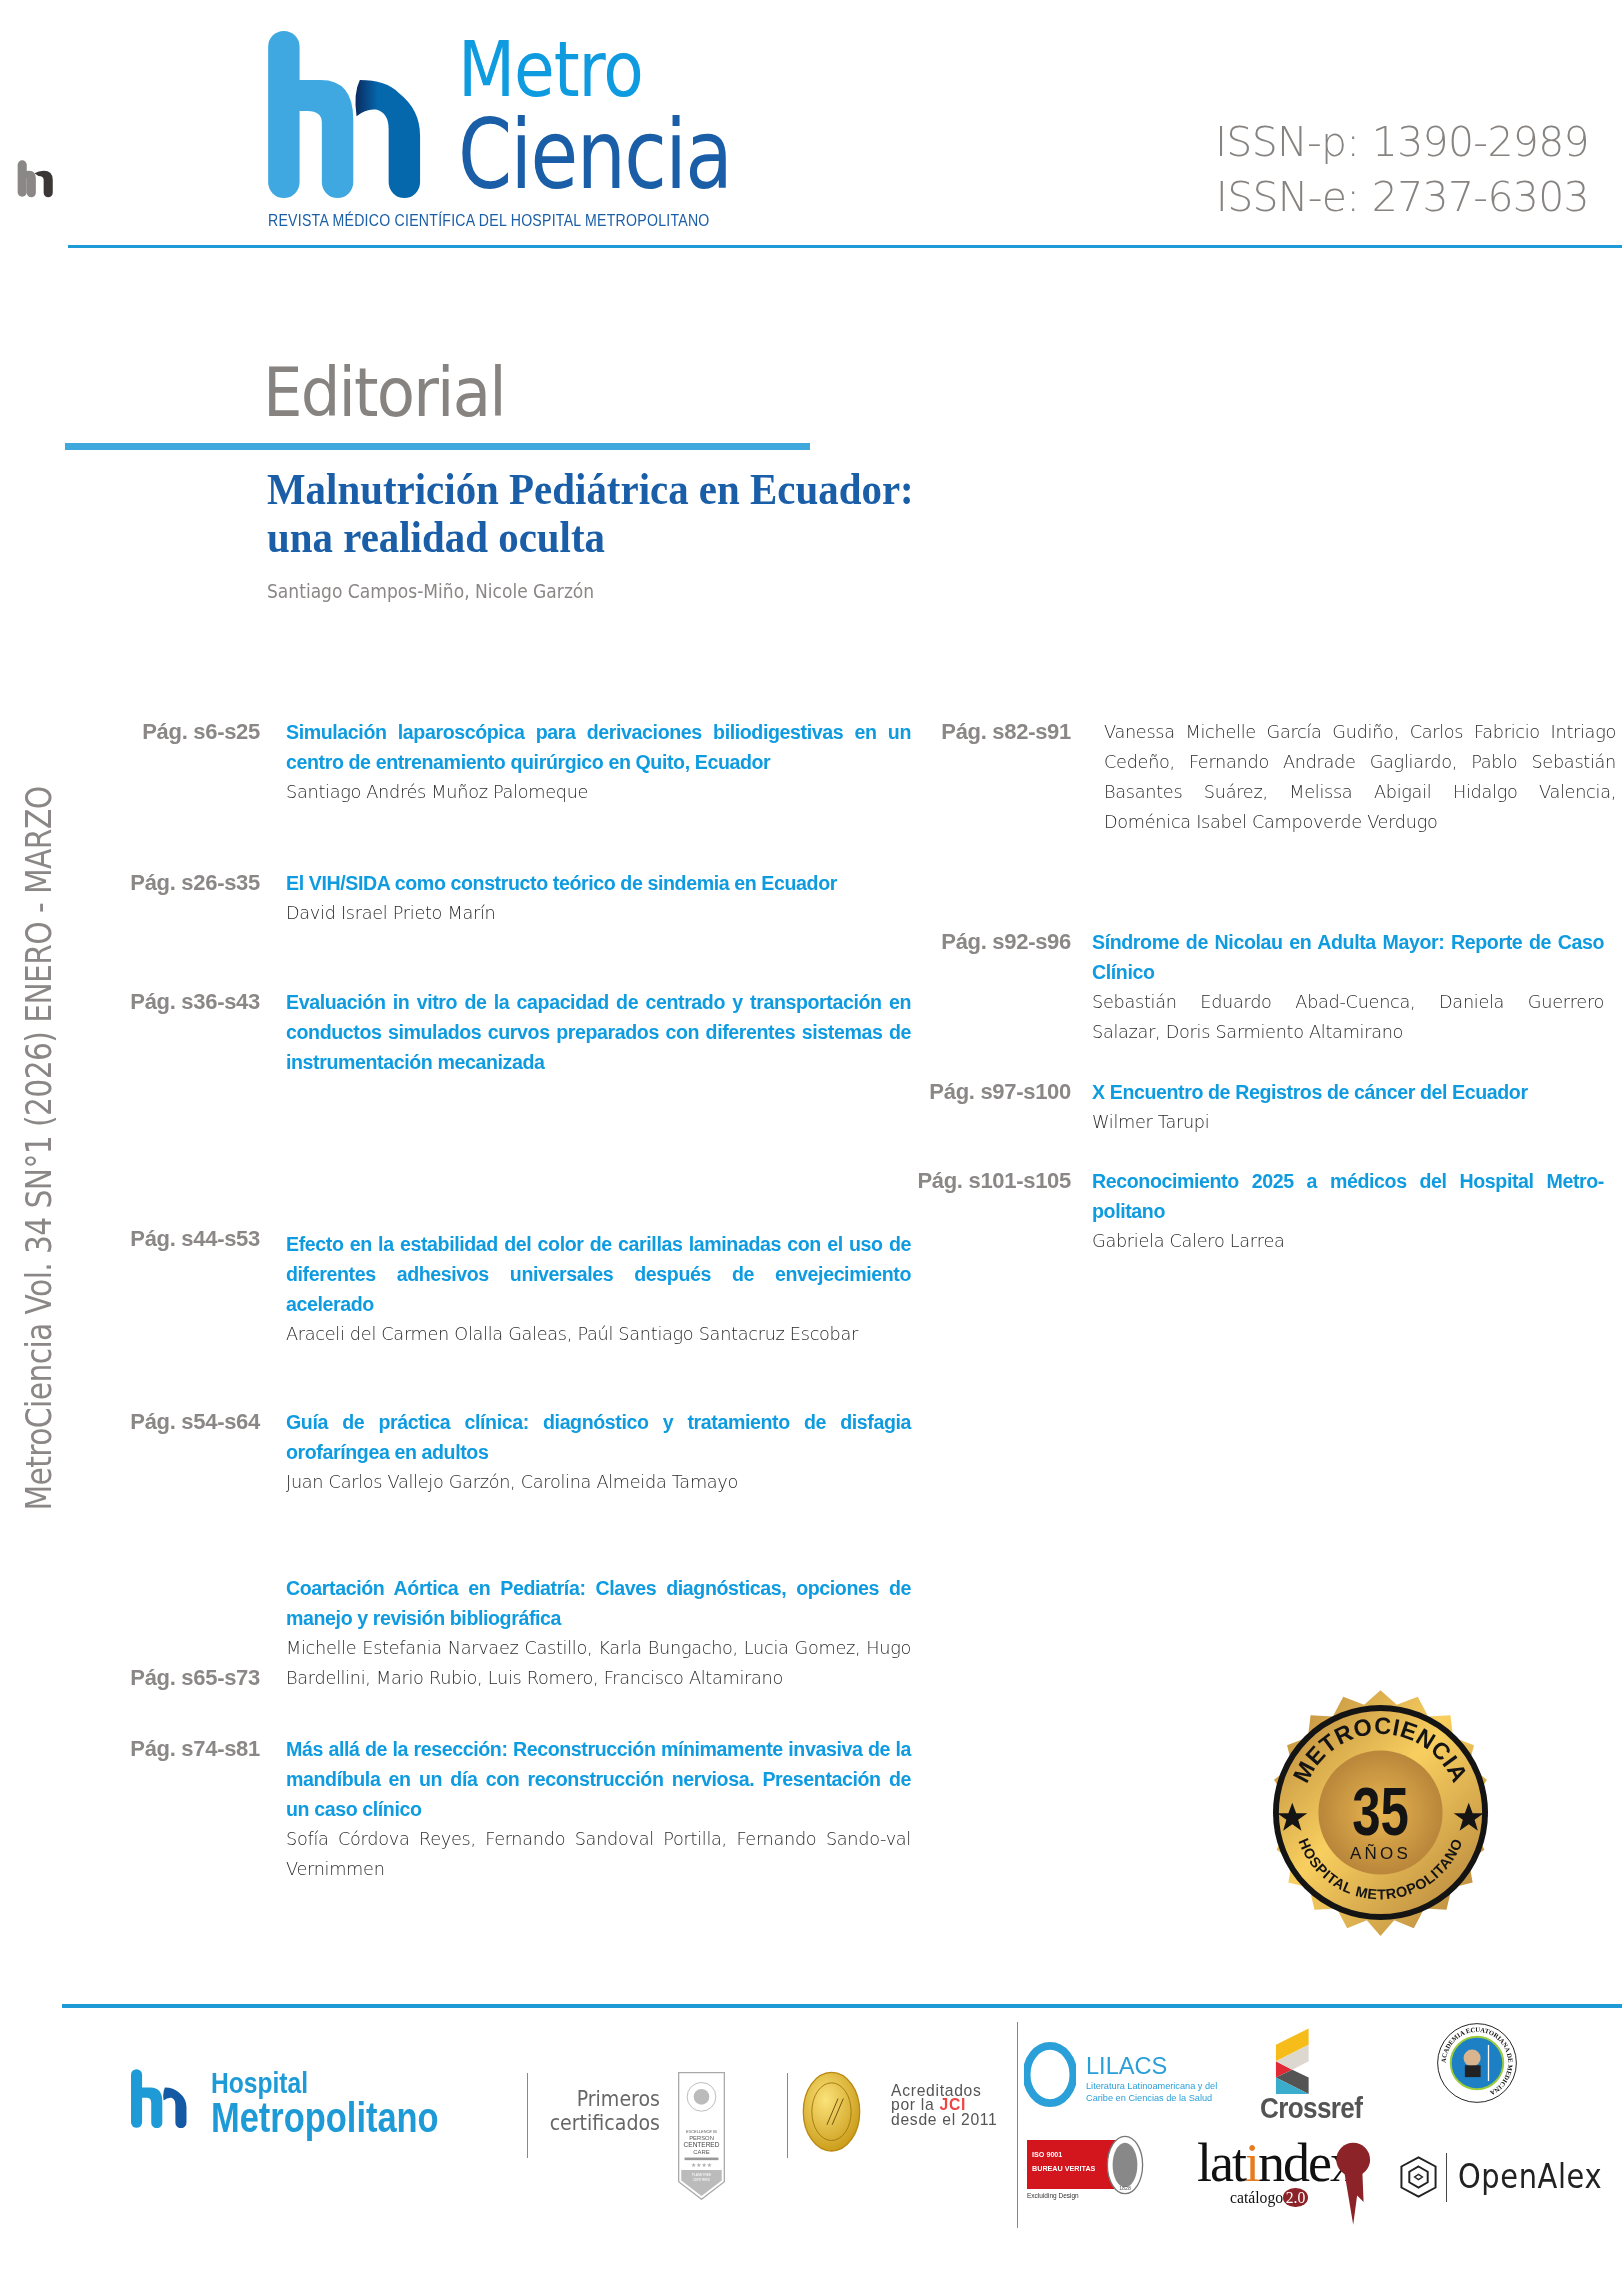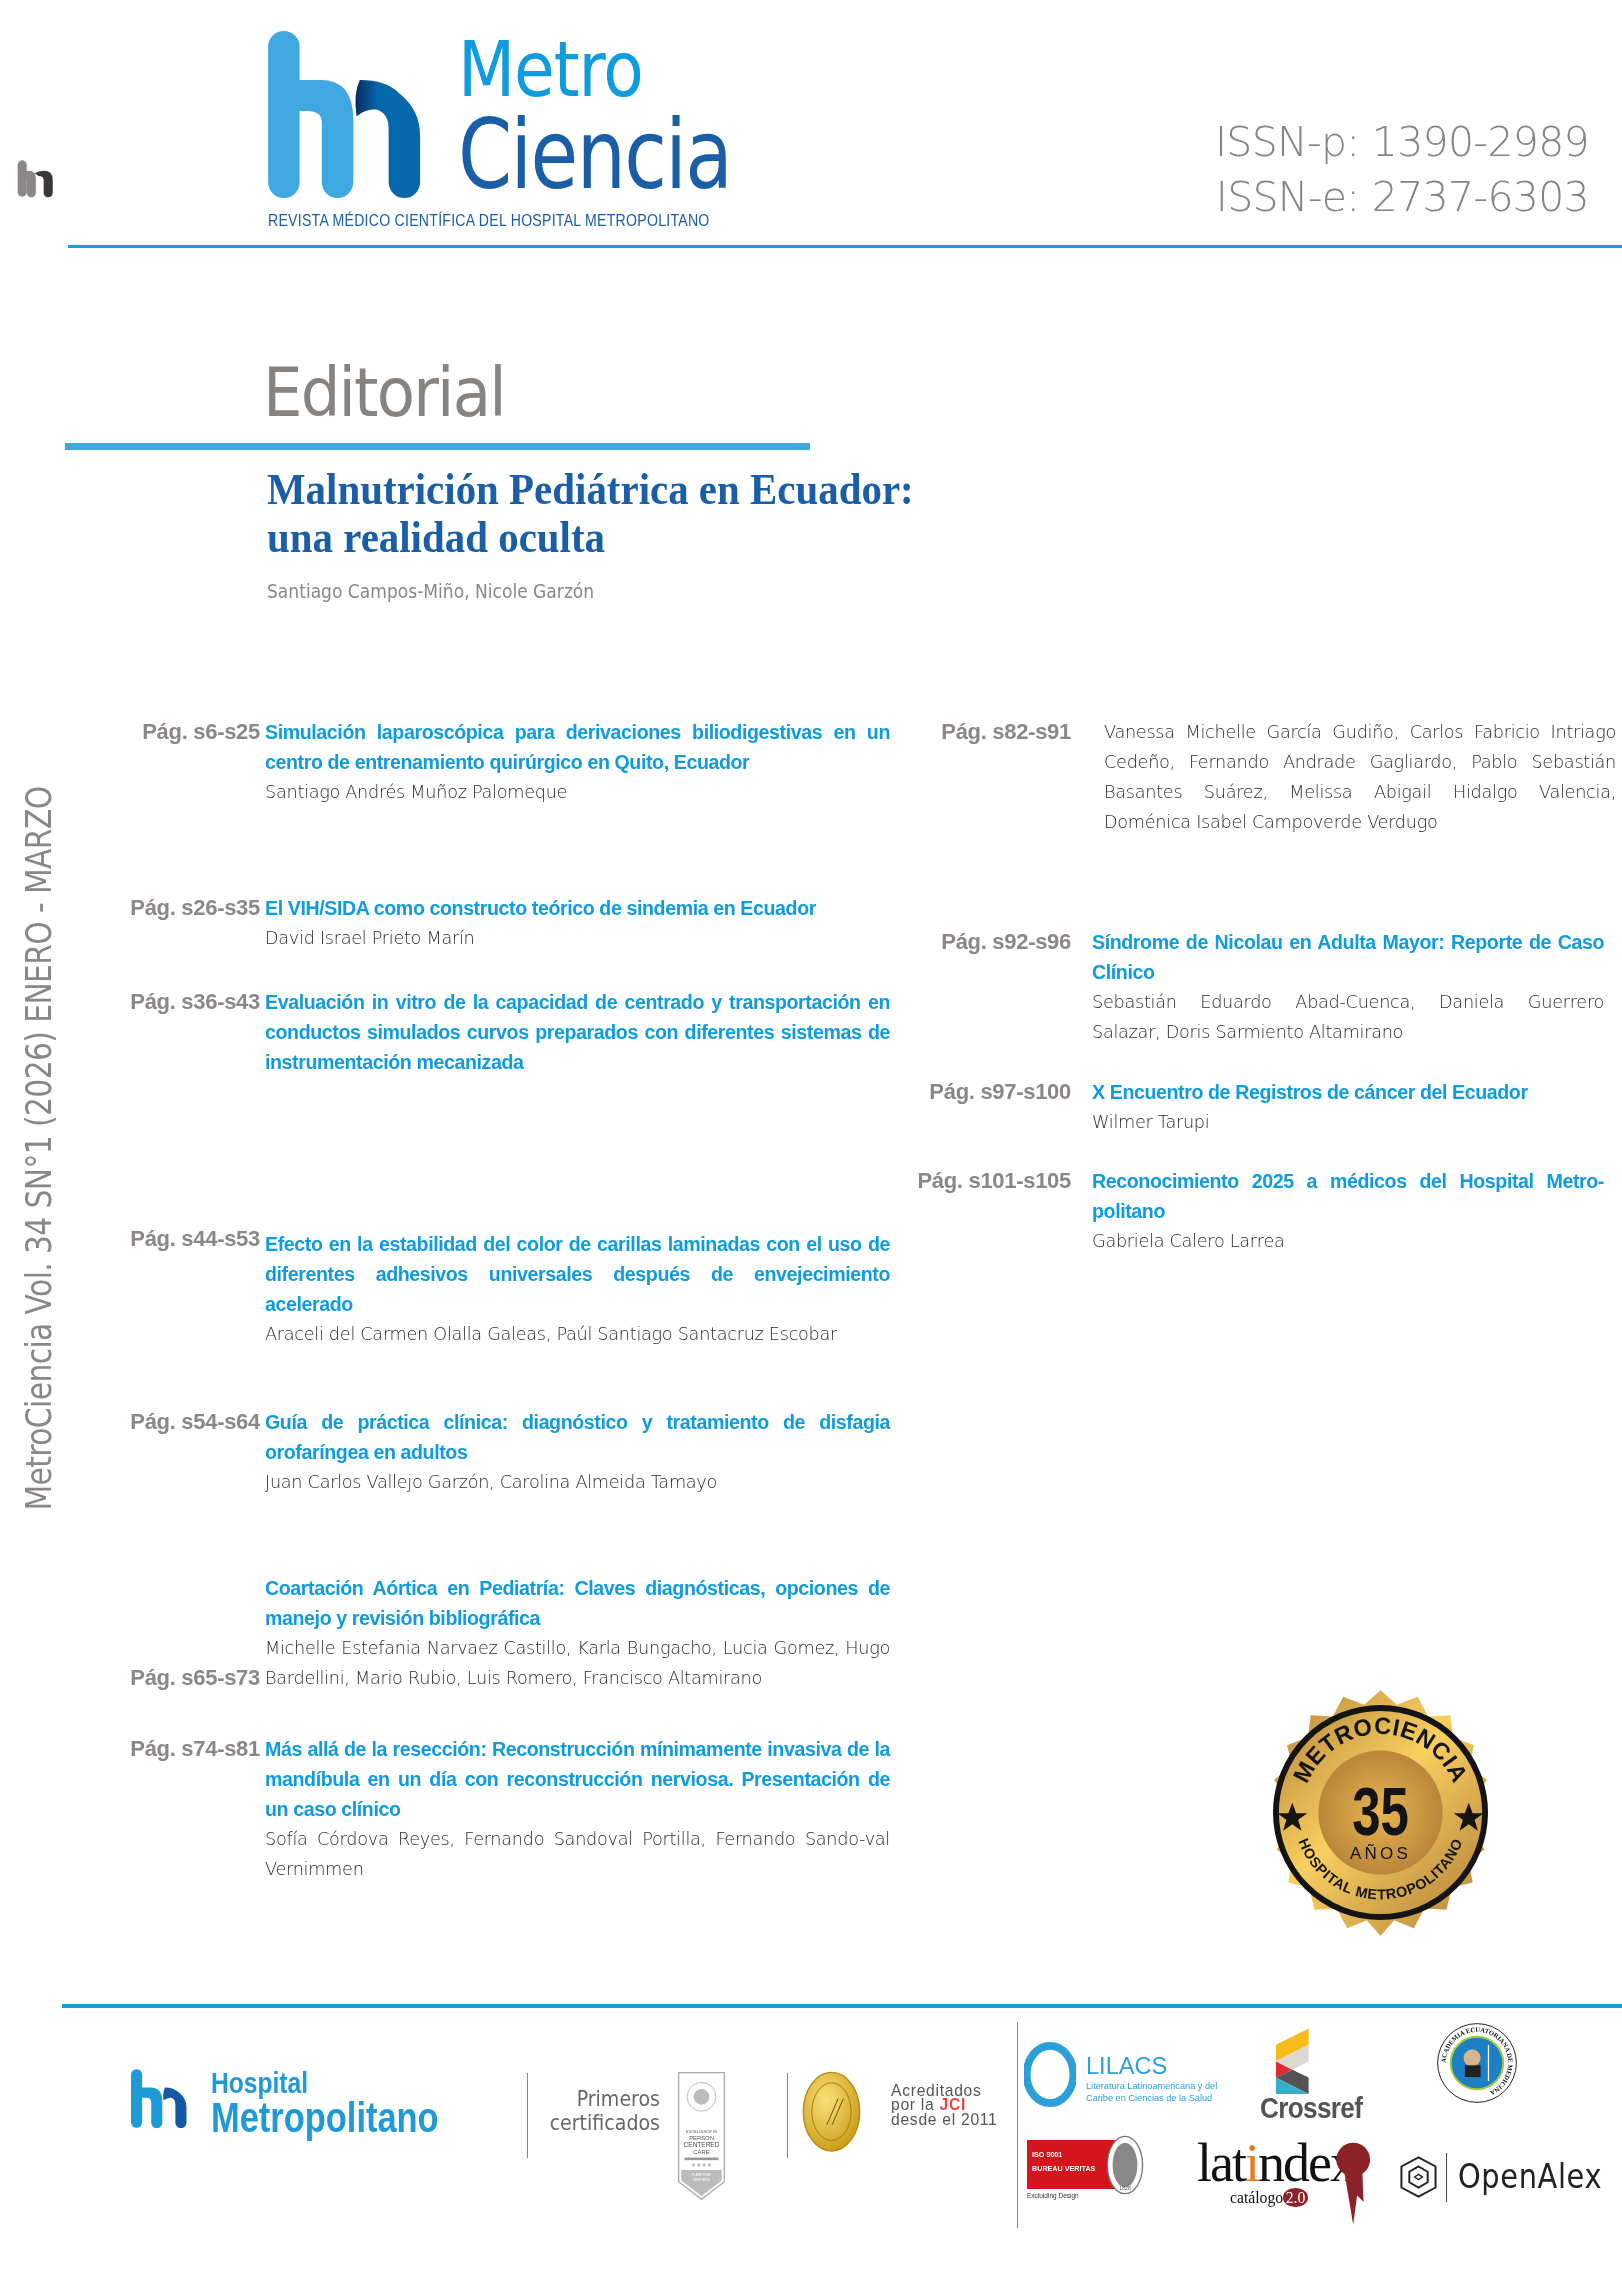--- a/index.html
+++ b/index.html
@@ -24,21 +24,21 @@
   .side{left:-419px;top:1129px;width:916px;height:39px;transform:rotate(-90deg);transform-origin:center;font-size:35px;color:#8a8786;font-family:"DejaVu Sans",sans-serif;text-align:center;line-height:39px;white-space:nowrap;letter-spacing:-0.7px;}
   .side span{display:inline-block;transform:scaleX(0.85);}
   
   .entry{position:absolute;display:flex;}
   .pag{font-weight:bold;color:#8a8786;font-size:22px;line-height:30px;text-align:right;flex:none;white-space:nowrap;letter-spacing:-0.3px;}
   .econtent{flex:none;}
   .etitle{font-weight:bold;color:#0e9be0;font-size:19.6px;line-height:30px;text-align:justify;letter-spacing:-0.4px;}
   .eauth{color:#2b2b2b;font-size:19px;line-height:30px;text-align:justify;letter-spacing:-0.3px;font-family:"DejaVu Sans",sans-serif;font-weight:300;}
   .left .pag{width:168px;}
   .left{left:92px;}
-  .left .econtent{width:625px;margin-left:5px;}
+  .left .econtent{width:625px;margin-left:26px;}
   .right{left:903px;}
   .right .pag{width:168px;}
   .right .econtent{width:512px;margin-left:21px;}
   .eauth{font-size:17.7px;}
   
   .badge{left:1240px;top:1672px;width:281px;height:281px;}
   
   .rule-bot{left:62px;top:2004px;width:1561px;height:3.9px;background:#1e9bd7;}
   .foot-hm{left:131px;top:2069px;width:62px;height:59px;}
   .foot-hosp{left:211px;top:2068px;font-size:30px;color:#1e9bd7;font-weight:bold;line-height:1;transform:scaleX(0.82);transform-origin:left top;white-space:nowrap;}
@@ -107,21 +107,21 @@
 </div>
 <div class="abs ed-authors">Santiago Campos-Miño, Nicole Garzón</div>
 
 <div class="entry left" style="top:717px;">
   <div class="pag">Pág. s6-s25</div>
   <div class="econtent">
     <div class="etitle">Simulación laparoscópica para derivaciones biliodigestivas en un centro de entrenamiento quirúrgico en Quito, Ecuador</div>
     <div class="eauth">Santiago Andrés Muñoz Palomeque</div>
   </div>
 </div>
-<div class="entry left" style="top:893px;justify-content:center;">
+<div class="entry left" style="top:868px;justify-content:center;">
   <div class="pag">Pág. s26-s35</div>
   <div class="econtent">
     <div class="etitle">El VIH/SIDA como constructo teórico de sindemia en Ecuador</div>
     <div class="eauth">David Israel Prieto Marín</div>
   </div>
 </div>
 <div class="entry left" style="top:987px;">
   <div class="pag">Pág. s36-s43</div>
   <div class="econtent">
     <div class="etitle">Evaluación in vitro de la capacidad de centrado y transportación en conductos simulados curvos preparados con diferentes sistemas de instrumentación mecanizada</div>

